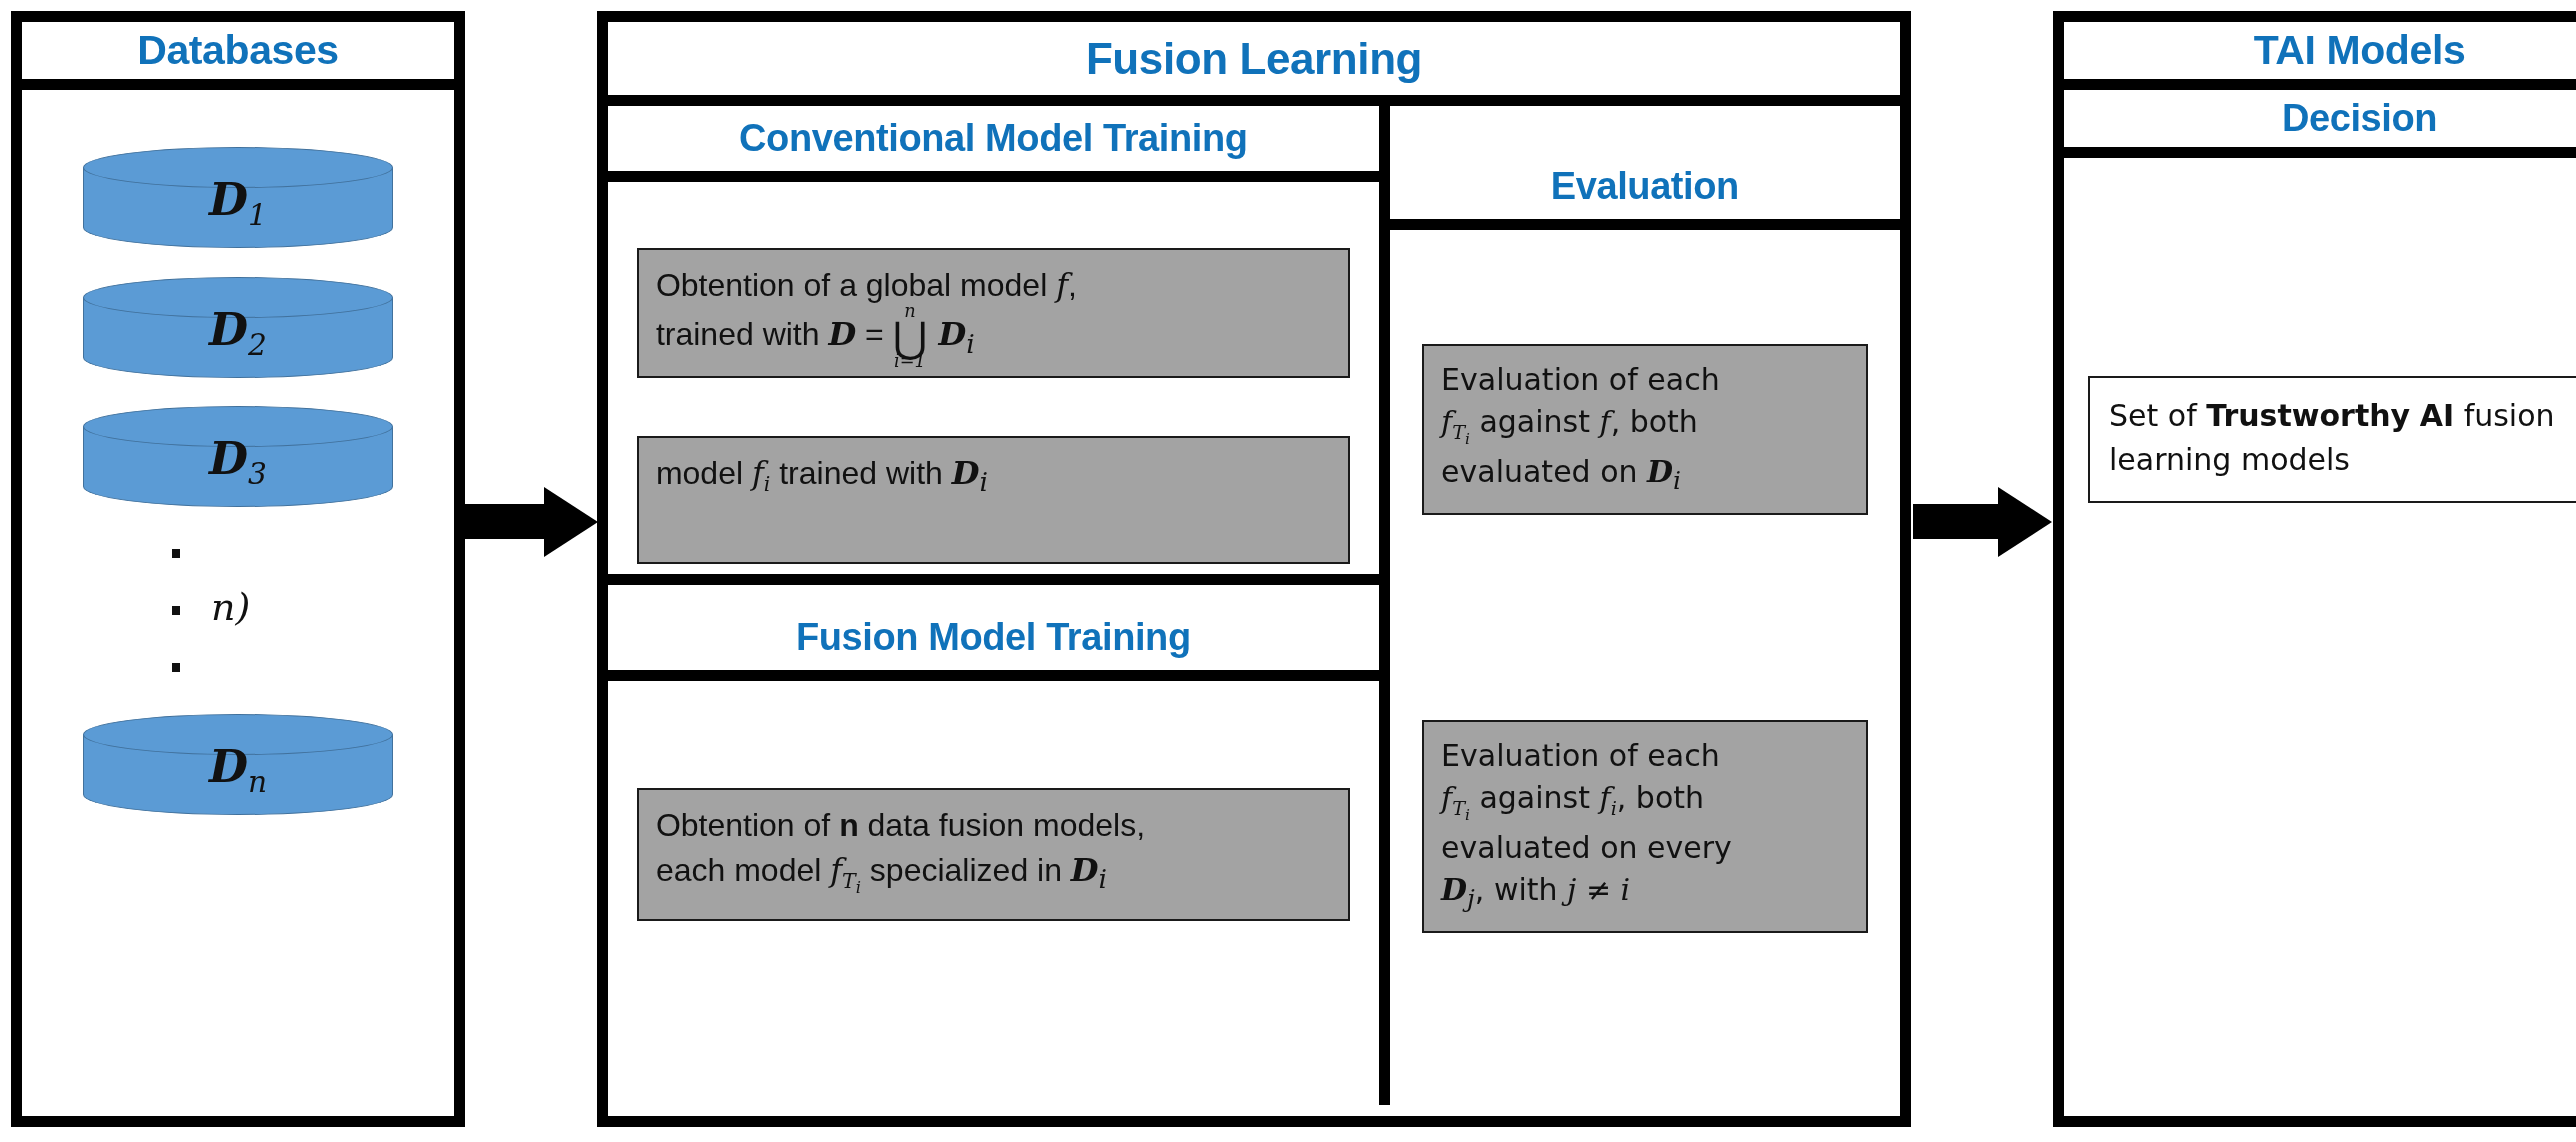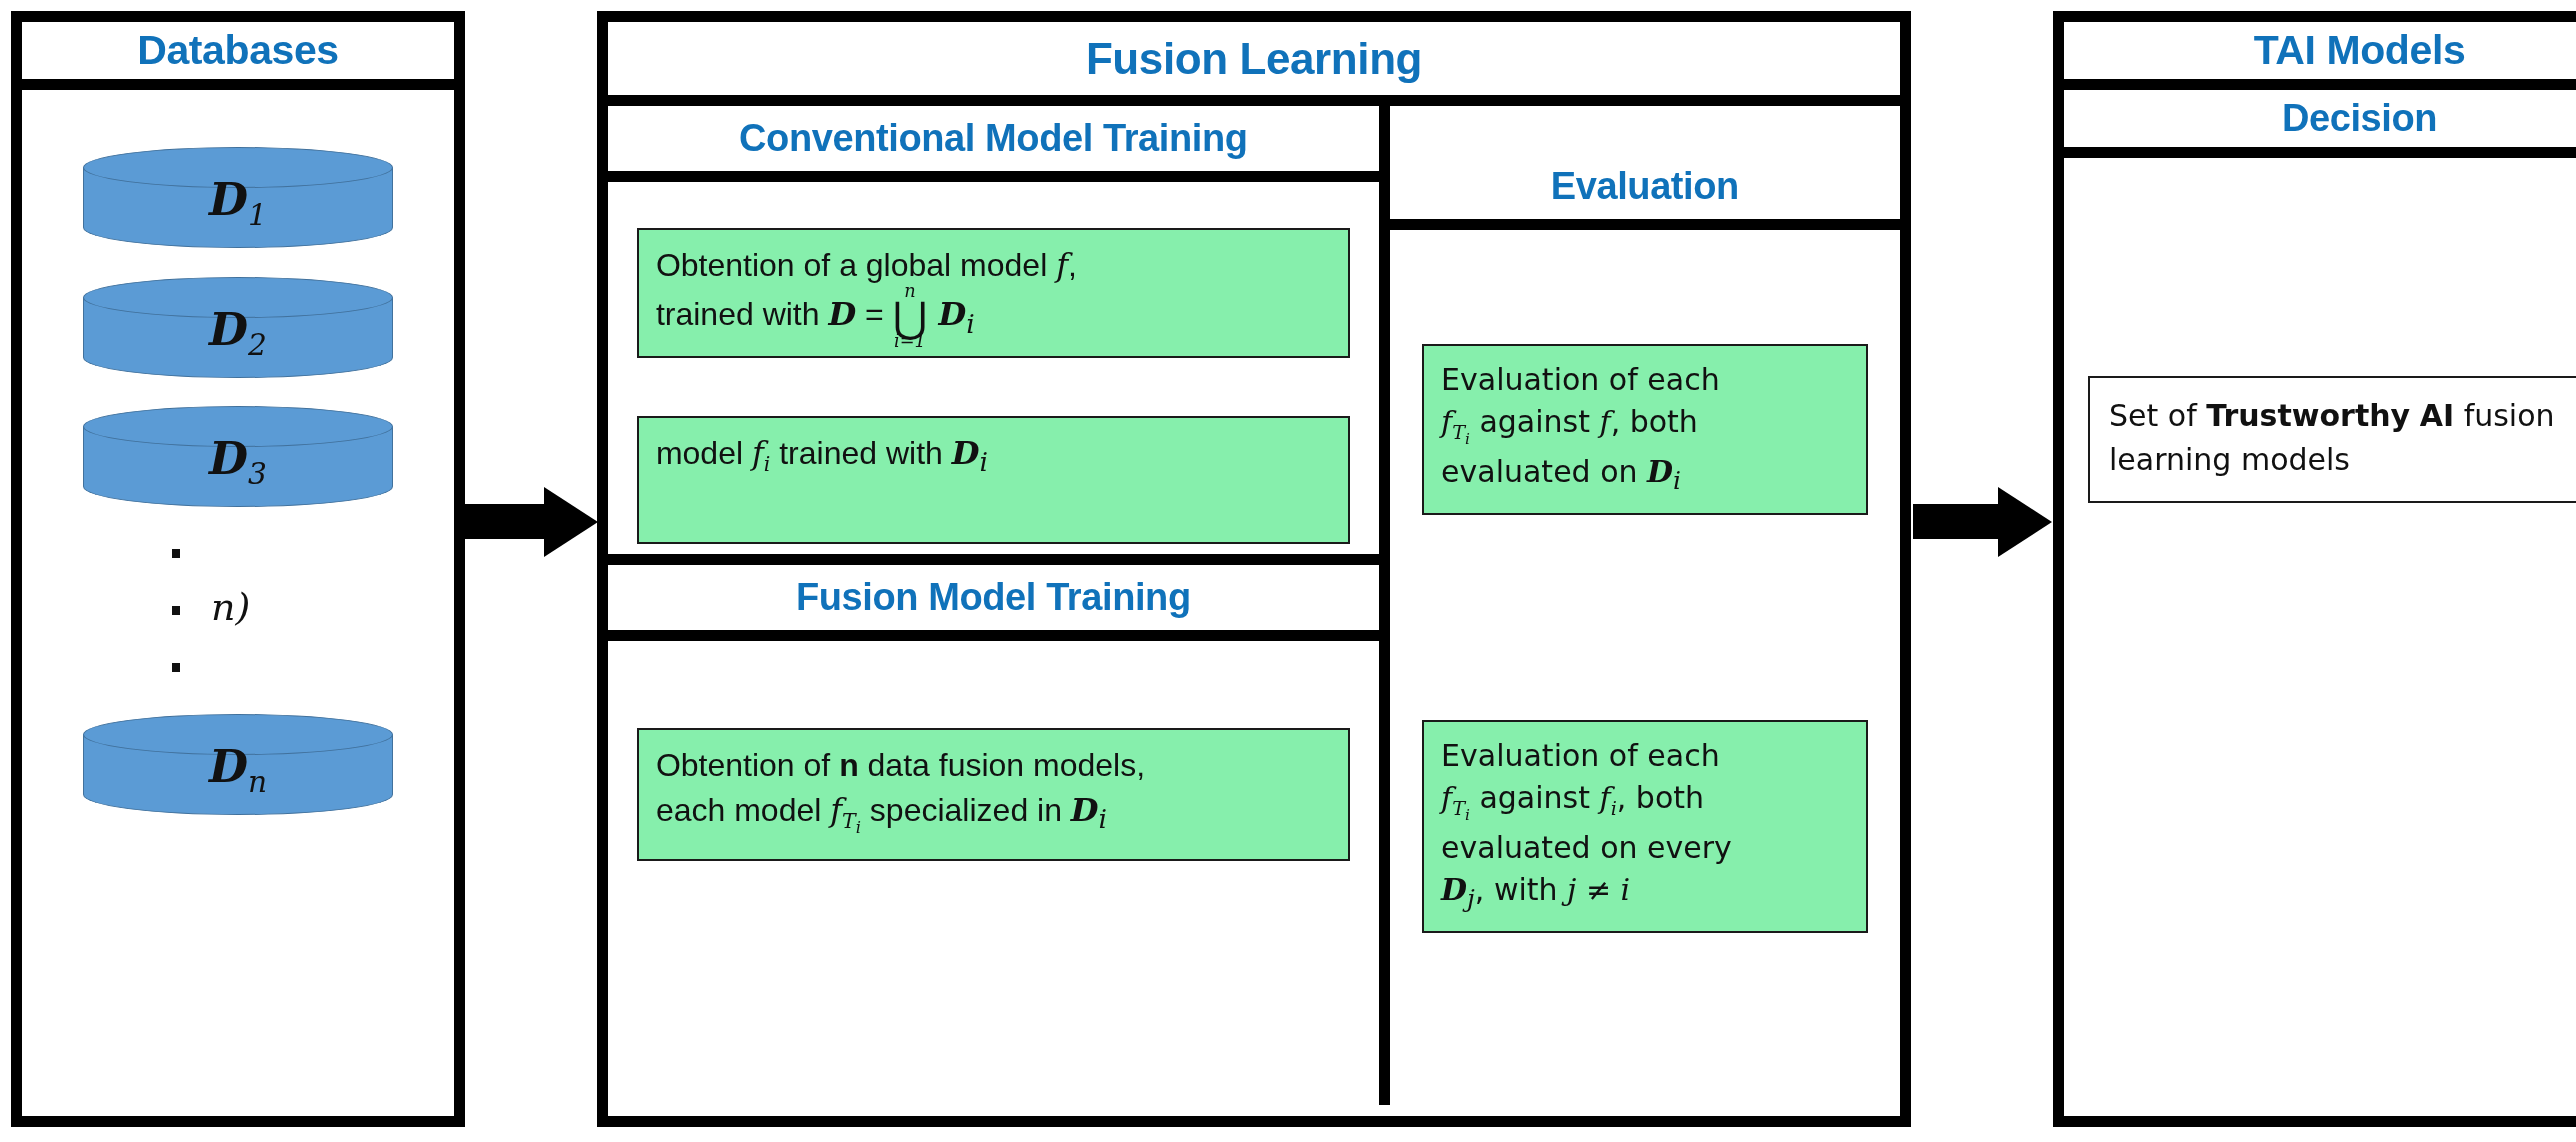--- a/index.html
+++ b/index.html
@@ -174,20 +174,21 @@
     display: flex;
     width: 100%;
     height: calc(100% - 95px);
   }
   .fl-col-left {
     width: 60.5%;
     box-sizing: border-box;
     border-right: 11px solid #000000;
     display: flex;
     flex-direction: column;
+    gap: 20px;
   }
   .fl-col-right {
     flex: 1;
     box-sizing: border-box;
     display: flex;
     flex-direction: column;
     margin-top: 48px;
   }
   .fl-sub-head {
     box-sizing: border-box;
@@ -201,21 +202,21 @@
     padding: 19px 28.5px 19px 28.5px;
   }
   .fl-section-b {
     box-sizing: border-box;
     flex: 1;
     padding: 0 28.5px;
   }
   .textbox {
     box-sizing: border-box;
     border: 2.4px solid #1a1a1a;
-    background: #86efac;
+    background: #a3a3a3;
     color: #111111;
     font-size: 32px;
     line-height: 1.42;
     padding: 12.6px 17.4px 14.2px 17.4px;
   }
   .tb-cond { font-family: "Liberation Sans Narrow", "Liberation Sans", sans-serif; }
   .tb-eval { font-family: "DejaVu Sans", sans-serif; font-size: 30px; }
   .mi {
     font-family: "DejaVu Serif", serif;
     font-style: italic;

